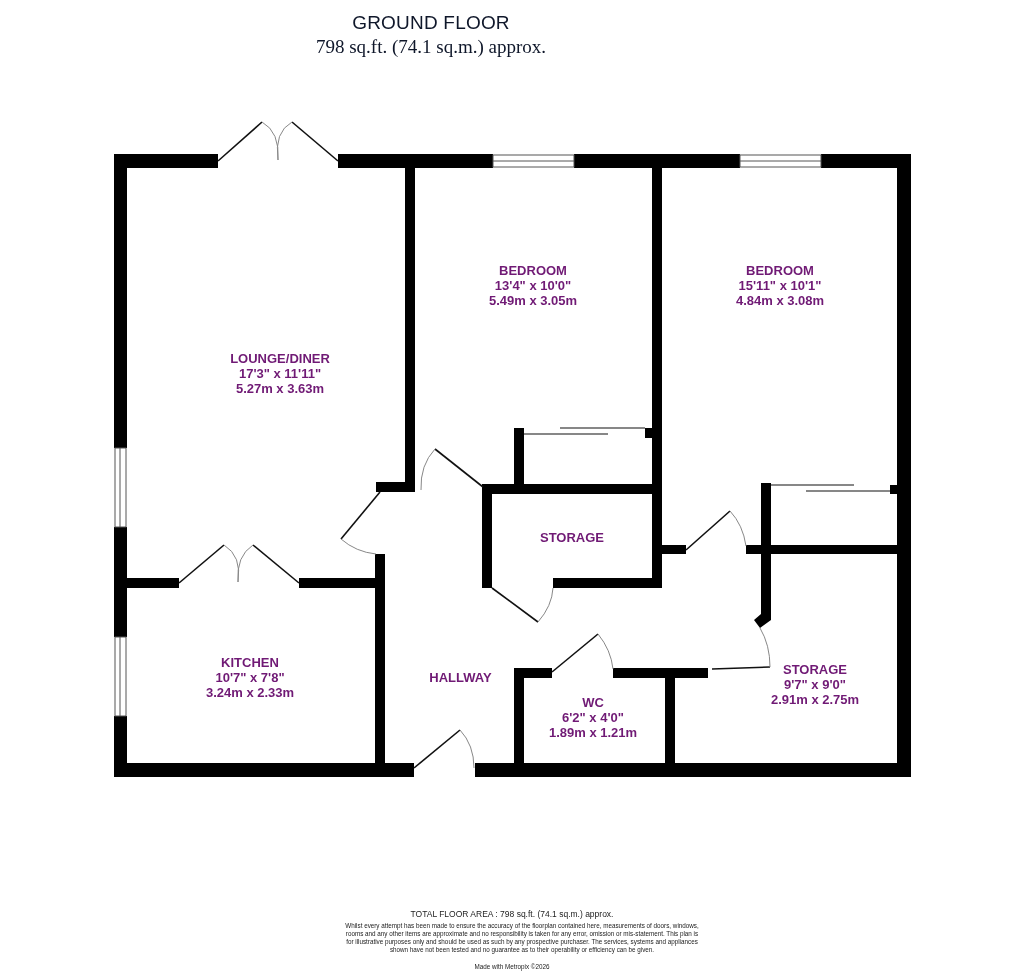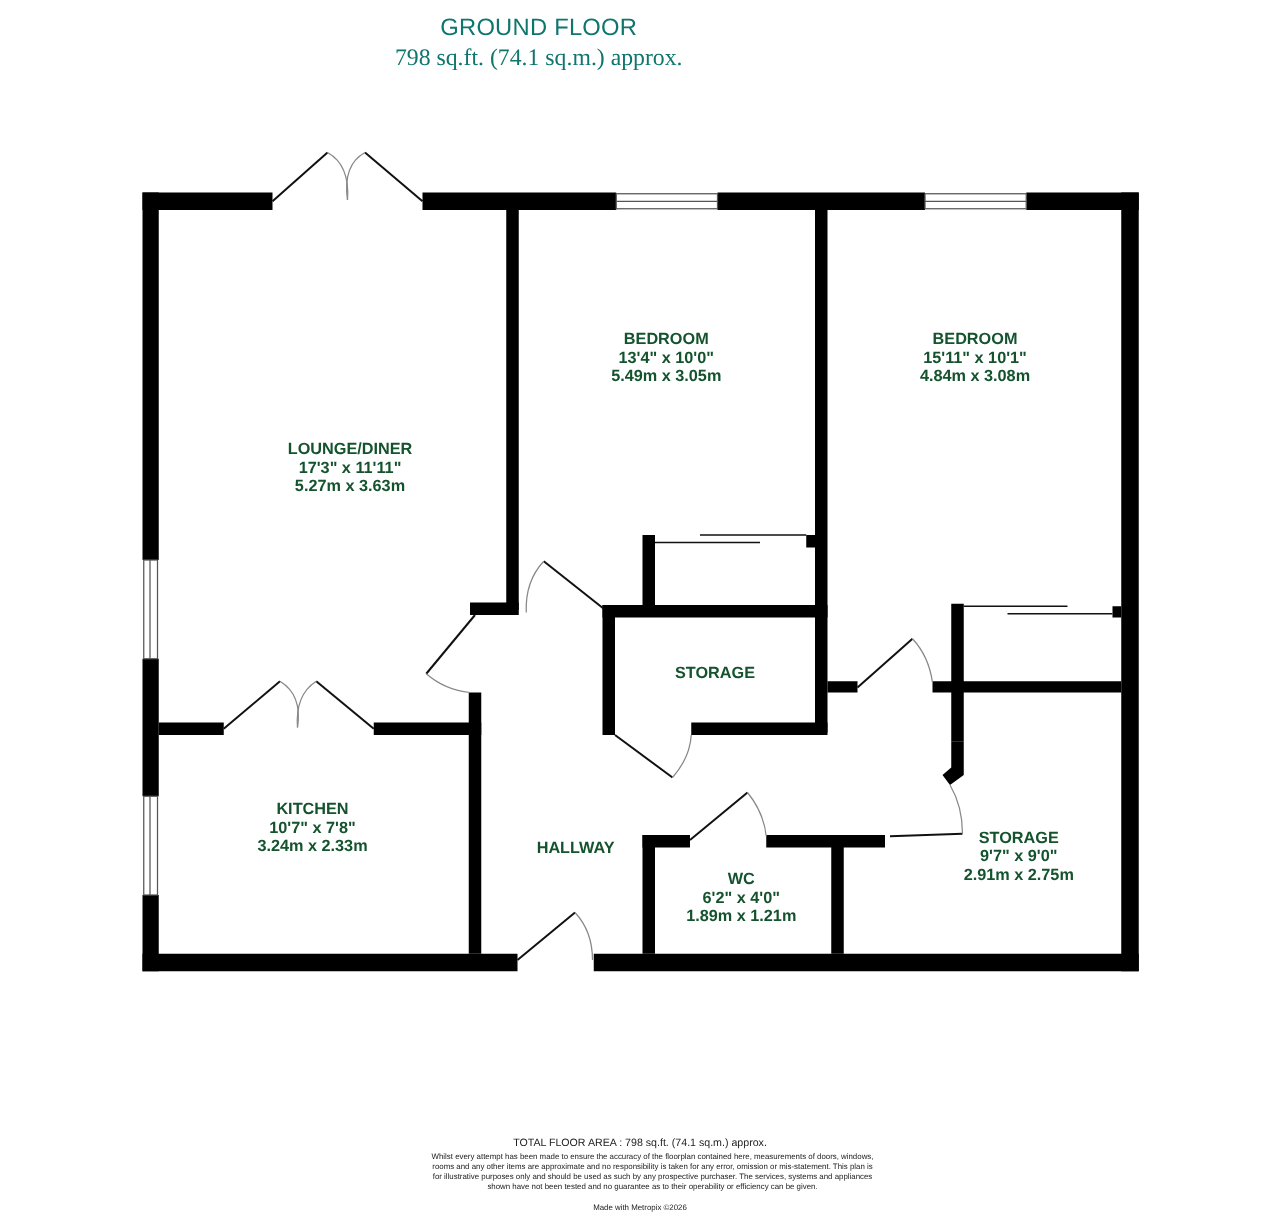--- a/index.html
+++ b/index.html
@@ -1,21 +1,21 @@
 <!DOCTYPE html>
 <html><head>
 <meta charset="utf-8">
 <style>
   html, body { margin: 0; padding: 0; background: #ffffff; }
   body { width: 1024px; height: 972px; position: relative; overflow: hidden; font-family: "Liberation Sans", sans-serif; color: #111; }
-  .hdr { position: absolute; left: 0; width: 862px; text-align: center; color: #0f766e; }
+  .hdr { position: absolute; left: 0; width: 862px; text-align: center; color: #0f172a; }
   .hdr-title { top: 12px; font-size: 19px; letter-spacing: 0.2px; }
   .hdr-area { top: 36px; font-size: 19px; font-family: Liberation Serif, serif; }
   svg.plan { position: absolute; left: 0; top: 0; }
-  .room { position: absolute; text-align: center; font-weight: bold; font-size: 13px; line-height: 15px; color: #14532d; transform: translateX(-50%); white-space: nowrap; }
+  .room { position: absolute; text-align: center; font-weight: bold; font-size: 13px; line-height: 15px; color: #701a75; transform: translateX(-50%); white-space: nowrap; }
   .room span { display: block; }
   .foot { position: absolute; left: 0; width: 1024px; text-align: center; color: #222; }
   .foot-total { top: 909px; font-size: 8.5px; }
   .foot-disc { top: 922px; font-size: 6.3px; line-height: 8px; width: 360px; left: 342px; }
   .foot-made { top: 963px; font-size: 6.3px; }
 </style>
 </head>
 <body>
 
 <div class="hdr hdr-title">GROUND FLOOR</div>
@@ -124,21 +124,21 @@
   <span>5.49m  x 3.05m</span>
 </div>
 <div class="room" style="left:780px; top:263px;">
   <span>BEDROOM</span>
   <span>15'11"  x 10'1"</span>
   <span>4.84m  x 3.08m</span>
 </div>
 <div class="room" style="left:572px; top:530px;">
   <span>STORAGE</span>
 </div>
-<div class="room" style="left:250px; top:639px;">
+<div class="room" style="left:250px; top:655px;">
   <span>KITCHEN</span>
   <span>10'7"  x 7'8"</span>
   <span>3.24m  x 2.33m</span>
 </div>
 <div class="room" style="left:450px; top:670px;padding-left:21px;">
   <span>HALLWAY</span>
 </div>
 <div class="room" style="left:593px; top:695px;">
   <span>WC</span>
   <span>6'2"  x 4'0"</span>

